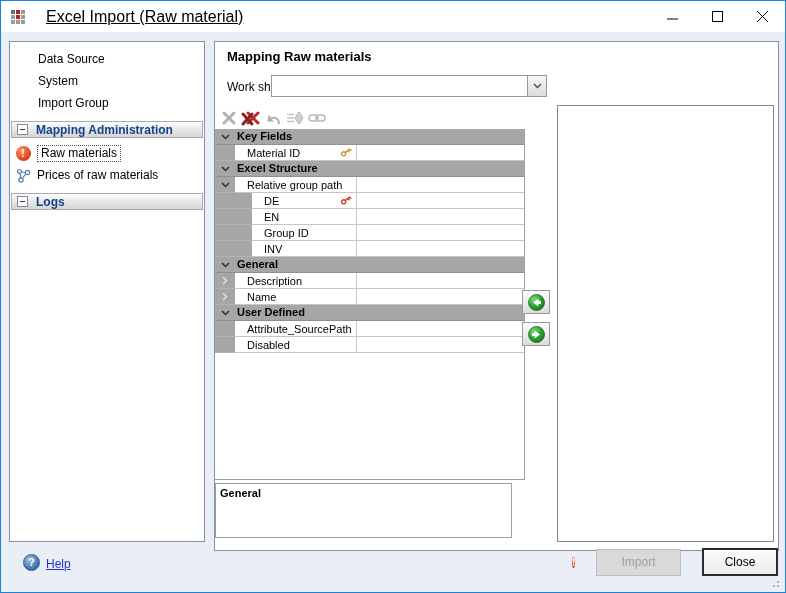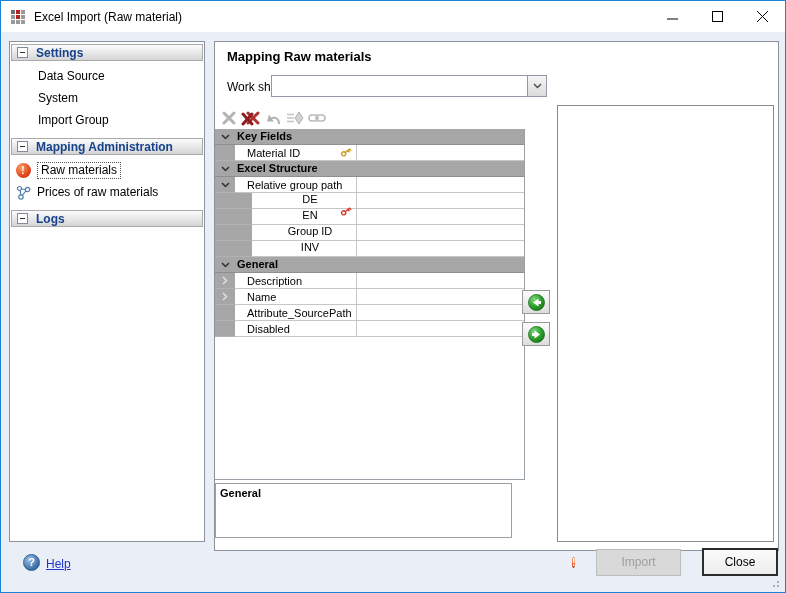--- a/index.html
+++ b/index.html
@@ -8,21 +8,21 @@
 
   .window { position:relative; width:786px; height:593px; background:#e9eef7;
             border:1px solid #1883d7; overflow:hidden; }
 
   
   .titlebar { position:absolute; left:0; top:0; width:784px; height:31px; background:#ffffff;
               display:flex; align-items:center; }
   .app-icon { display:grid; grid-template-columns:4px 4px 4px; grid-template-rows:4px 4px 4px;
               gap:1px; margin-left:10px; }
   .app-icon i { display:block; }
-  .title-text { margin-left:9px; font-size:12px; color:#000; }
+  .title-text { margin-left:21px; font-size:16px; color:#000;text-decoration:underline; }
   .win-controls { position:absolute; right:0; top:0; height:31px; display:flex; }
   .win-btn { width:45px; height:31px; display:flex; align-items:center; justify-content:center; }
 
   
   .sidebar { position:absolute; left:8px; top:40px; width:196px; height:501px;
              background:#ffffff; border:1px solid #8b929c; padding-top:2px; }
   .nav-header { height:17px; margin:0 1px; background:linear-gradient(180deg,#fcfcfc,#d5d5d5);
                 border:1px solid #aaaaaa; display:flex; align-items:center;
                 font-size:12px; font-weight:bold; color:#15428b; }
   .collapse-box { width:11px; height:11px; background:#fff; border:1px solid #7f8b9a;
@@ -62,21 +62,21 @@
                border-right:1px solid #9aa0a8; border-bottom:1px solid #9aa0a8; background:#fff; }
   .t-row { display:flex; height:16px; font-size:11px; }
   .t-row.group { background:#a6a6a6; border-bottom:1px solid #8f8f8f; }
   .t-row.group .g-gutter { width:20px; display:flex; align-items:center; justify-content:center; }
   .t-row.group .g-label { font-weight:bold; color:#000; padding-left:2px; line-height:15px; }
   .gutter { width:20px; background:#a6a6a6; border-bottom:1px solid #b2b2b2;
             display:flex; align-items:center; justify-content:center; flex:0 0 auto; }
   .gutter.wide { width:37px; justify-content:flex-start; padding-left:5px; }
   .name-cell { width:122px; border-right:1px solid #c6c6c6; border-bottom:1px solid #c6c6c6;
                display:flex; align-items:center; padding-left:12px; color:#000; flex:0 0 auto; }
-  .name-cell.narrow { width:105px; padding-left:12px;flex-direction:column; }
+  .name-cell.narrow { width:105px; padding-left:12px; }
   .name-cell .key-ico { margin-left:auto; margin-right:4px; }
   .value-cell { flex:1; border-bottom:1px solid #c6c6c6; }
 
   
   .xfer-btn { position:absolute; width:28px; height:24px; border:1px solid #9a9a9a;
               background:linear-gradient(180deg,#fdfdfd,#dddddd);
               display:flex; align-items:center; justify-content:center; }
   .xfer-left  { left:307px; top:248px; }
   .xfer-right { left:307px; top:280px; }
 
@@ -136,24 +136,20 @@
       <div class="win-btn">
         <svg width="11" height="11">
             <line x1="0" y1="0" x2="11" y2="11" stroke="#000" stroke-width="1"></line>
             <line x1="11" y1="0" x2="0" y2="11" stroke="#000" stroke-width="1"></line>
           </svg>
       </div>
     </div>
   </div>
 
   <div class="sidebar">
-    <div class="nav-header">
-      <span class="collapse-box"></span>
-      <span>Settings</span>
-    </div>
     <div class="nav-item first">
       <span>Data Source</span>
     </div>
     <div class="nav-item">
       <span>System</span>
     </div>
     <div class="nav-item last">
       <span>Import Group</span>
     </div>
 
@@ -353,20 +349,28 @@
             <svg width="6" height="9" viewBox="0 0 6 9">
               <polyline points="1,1 4.5,4.5 1,8" fill="none" stroke="#dedede" stroke-width="1.5"></polyline>
             </svg>
           </span>
         <span class="name-cell">
             <span>Name</span>
           </span>
         <span class="value-cell"></span>
       </div>
 
+      <div class="t-row group">
+        <span class="g-gutter">
+            <svg width="9" height="6" viewBox="0 0 9 6">
+              <polyline points="1,1 4.5,4.5 8,1" fill="none" stroke="#2e2e2e" stroke-width="1.5"></polyline>
+            </svg>
+          </span>
+        <span class="g-label">User Defined</span>
+      </div>
 
       <div class="t-row">
         <span class="gutter"></span>
         <span class="name-cell">
             <span>Attribute_SourcePath</span>
           </span>
         <span class="value-cell"></span>
       </div>
 
       <div class="t-row">

